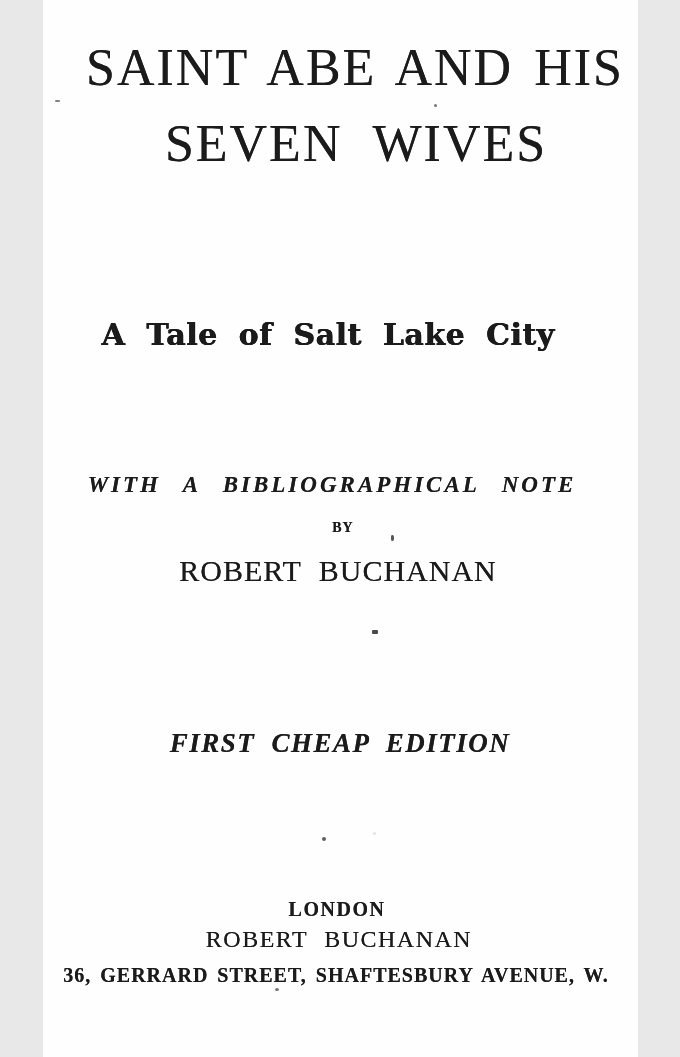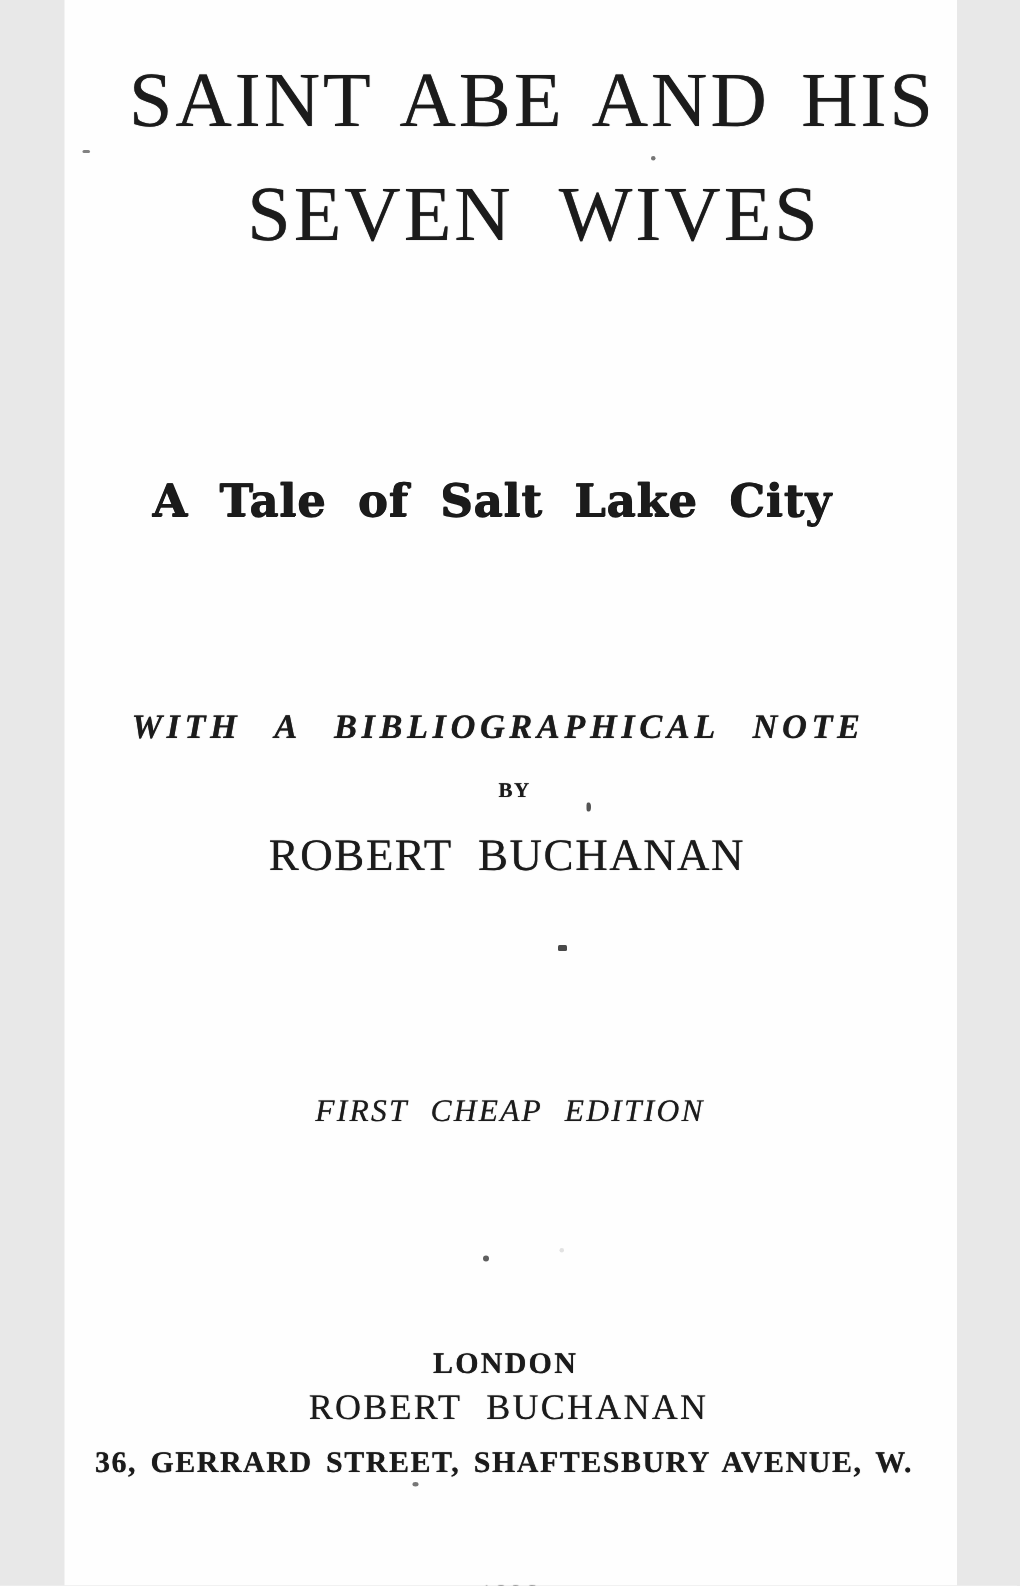--- a/index.html
+++ b/index.html
@@ -59,23 +59,23 @@
   }
   .author{
     top:556px;
     transform:translateX(-2px);
     font-size:30px;
     letter-spacing:1px;
     word-spacing:9px;
   }
   .edition{
     top:730px;
-    font-size:21px;
+    font-size:27px;
     font-style:italic;
-    font-weight:normal;
+    font-weight:bold;
     letter-spacing:1.5px;
     word-spacing:8px;
   }
   .imprint-city{
     top:899px;
     transform:translateX(-3px);
     font-size:20px;
     font-weight:bold;
     letter-spacing:1.5px;
   }

